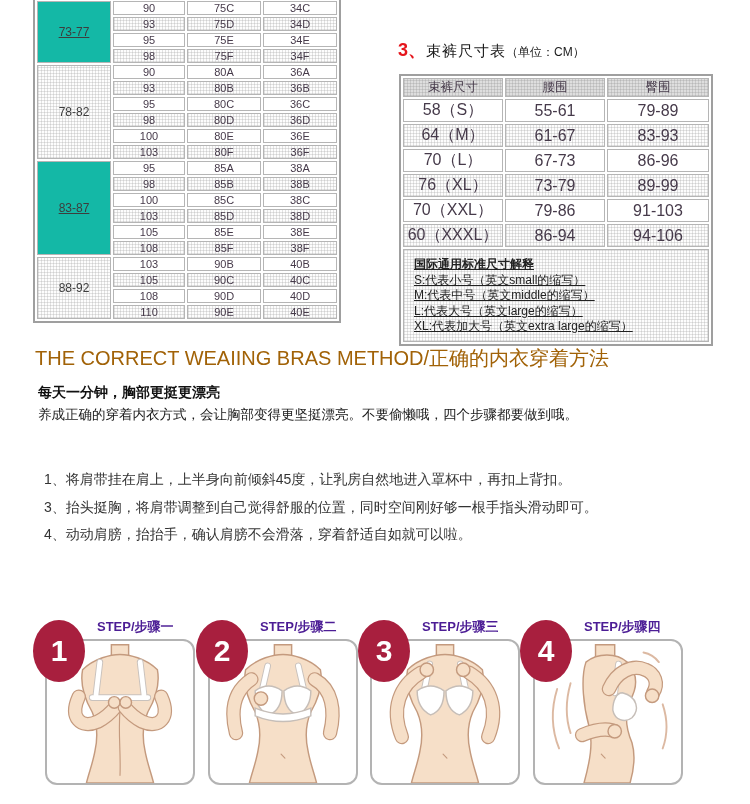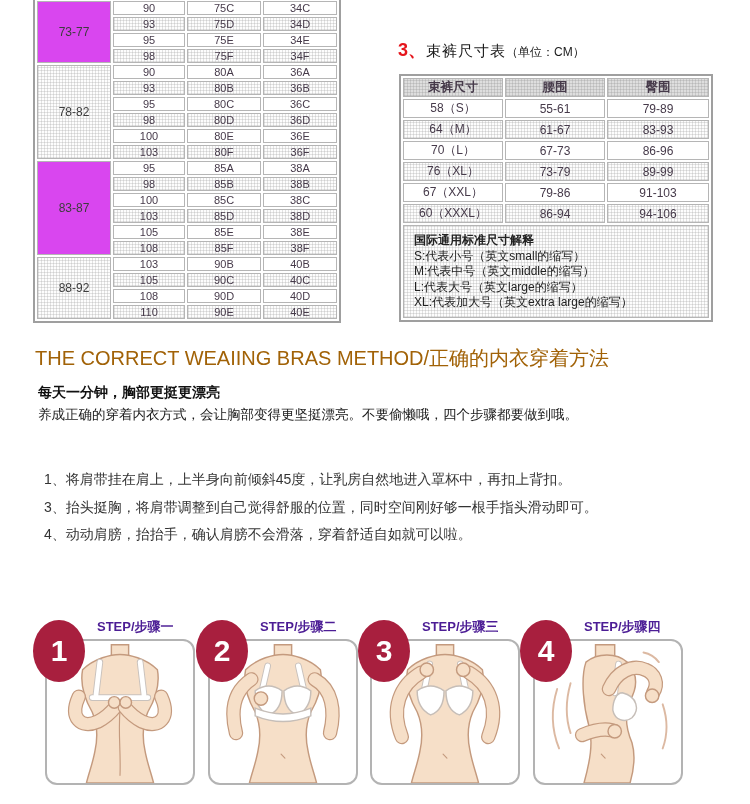--- a/index.html
+++ b/index.html
@@ -8,40 +8,40 @@
 
   
   table.sz{border-collapse:separate;border-spacing:2px;background:#fff;
            border:2px solid #9f9f9f;}
   table.sz td,table.sz th{border:1px solid #b5b5b5;text-align:center;padding:0;
            color:#463a4a;font-weight:normal;}
   .tex{background-color:#fdfdfd;background-image:
        repeating-linear-gradient(0deg, rgba(165,165,165,.30) 0 1px, transparent 1px 3px),
        repeating-linear-gradient(90deg, rgba(165,165,165,.30) 0 1px, transparent 1px 3px);}
   .w{background:#ffffff;}
-  .plain{background:#d946ef;}
+  .plain{background:#14b8a6;text-decoration:underline;}
   .hdr{background-color:#dedede;background-image:
        repeating-linear-gradient(0deg, rgba(150,150,150,.30) 0 1px, transparent 1px 3px),
        repeating-linear-gradient(90deg, rgba(150,150,150,.30) 0 1px, transparent 1px 3px);
        font-weight:bold;color:#111;}
 
   #bra-table{position:absolute;left:33px;top:-3px;}
   #bra-table td{height:12px;font-size:11px;}
   #bra-table .grp{font-size:12px;color:#3d3d3d;}
 
   #panty-head{position:absolute;left:398px;top:38px;white-space:nowrap;}
   #panty-head .num{color:#e5151c;font-size:18px;font-weight:bold;}
   #panty-head .ttl{color:#1a1a1a;font-size:15px;font-weight:normal;letter-spacing:1px;}
   #panty-head .unit{color:#1a1a1a;font-size:12px;}
 
   #panty-table{position:absolute;left:399px;top:74px;}
-  #panty-table th{height:16px;font-size:12.5px;font-weight:bold;}
-  #panty-table td{height:15px;font-size:12px;}
+  #panty-table th{height:16px;font-size:12.5px;}
+  #panty-table td{height:15px;font-size:16px;}
   #panty-table td.note{height:84px;text-align:left;vertical-align:top;
-      padding:7px 0 0 10px;font-size:12px;line-height:15.5px;color:#222;}
+      padding:7px 0 0 10px;font-size:12px;line-height:15.5px;color:#222;text-decoration:underline;}
   #panty-table td.note .nt{font-weight:bold;}
 
   
   #method-title{position:absolute;left:35px;top:345px;font-size:20px;
       color:#a16207;white-space:nowrap;}
   #method-sub{position:absolute;left:38px;top:384px;font-size:14px;font-weight:bold;color:#111;}
   #method-intro{position:absolute;left:38px;top:406px;font-size:13.5px;color:#1a1a1a;}
   #method-list{position:absolute;left:44px;top:466px;font-size:14px;color:#333;
       line-height:27.5px;white-space:nowrap;}
 
@@ -218,21 +218,21 @@
         <td class="w">70（L）</td>
         <td class="w">67-73</td>
         <td class="w">86-96</td>
       </tr>
       <tr>
         <td class="tex">76（XL）</td>
         <td class="tex">73-79</td>
         <td class="tex">89-99</td>
       </tr>
       <tr>
-        <td class="w">67（XXL）</td>
+        <td class="w">70（XXL）</td>
         <td class="w">79-86</td>
         <td class="w">91-103</td>
       </tr>
       <tr>
         <td class="tex">60（XXXL）</td>
         <td class="tex">86-94</td>
         <td class="tex">94-106</td>
       </tr>
       <tr>
         <td class="note tex" colspan="3">

